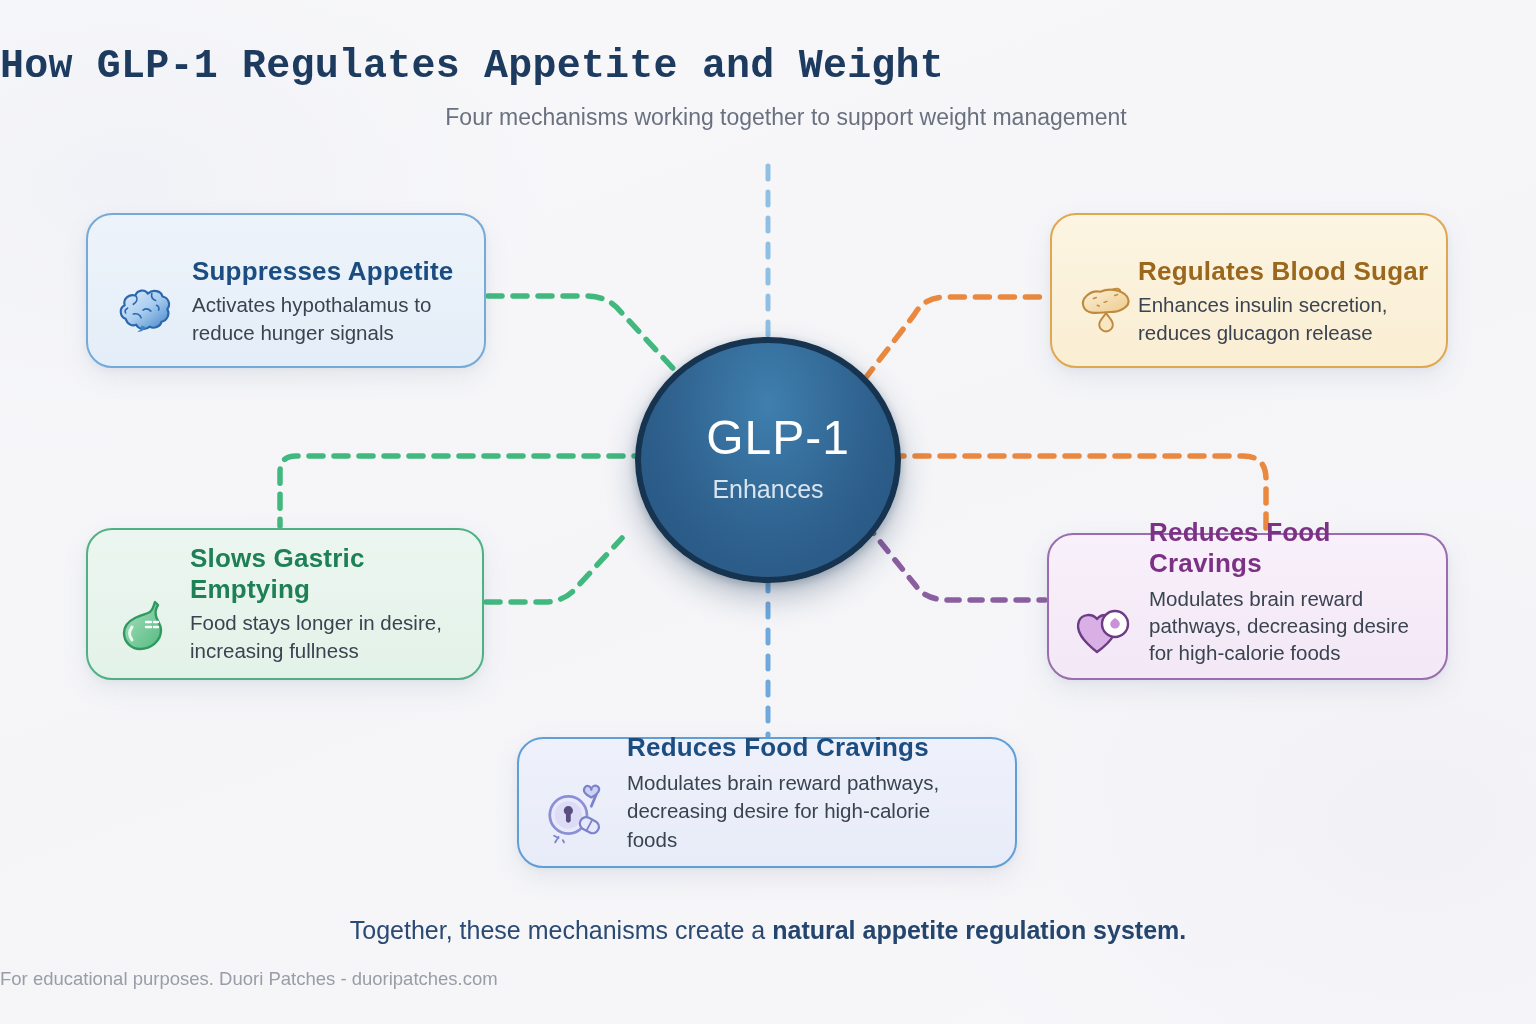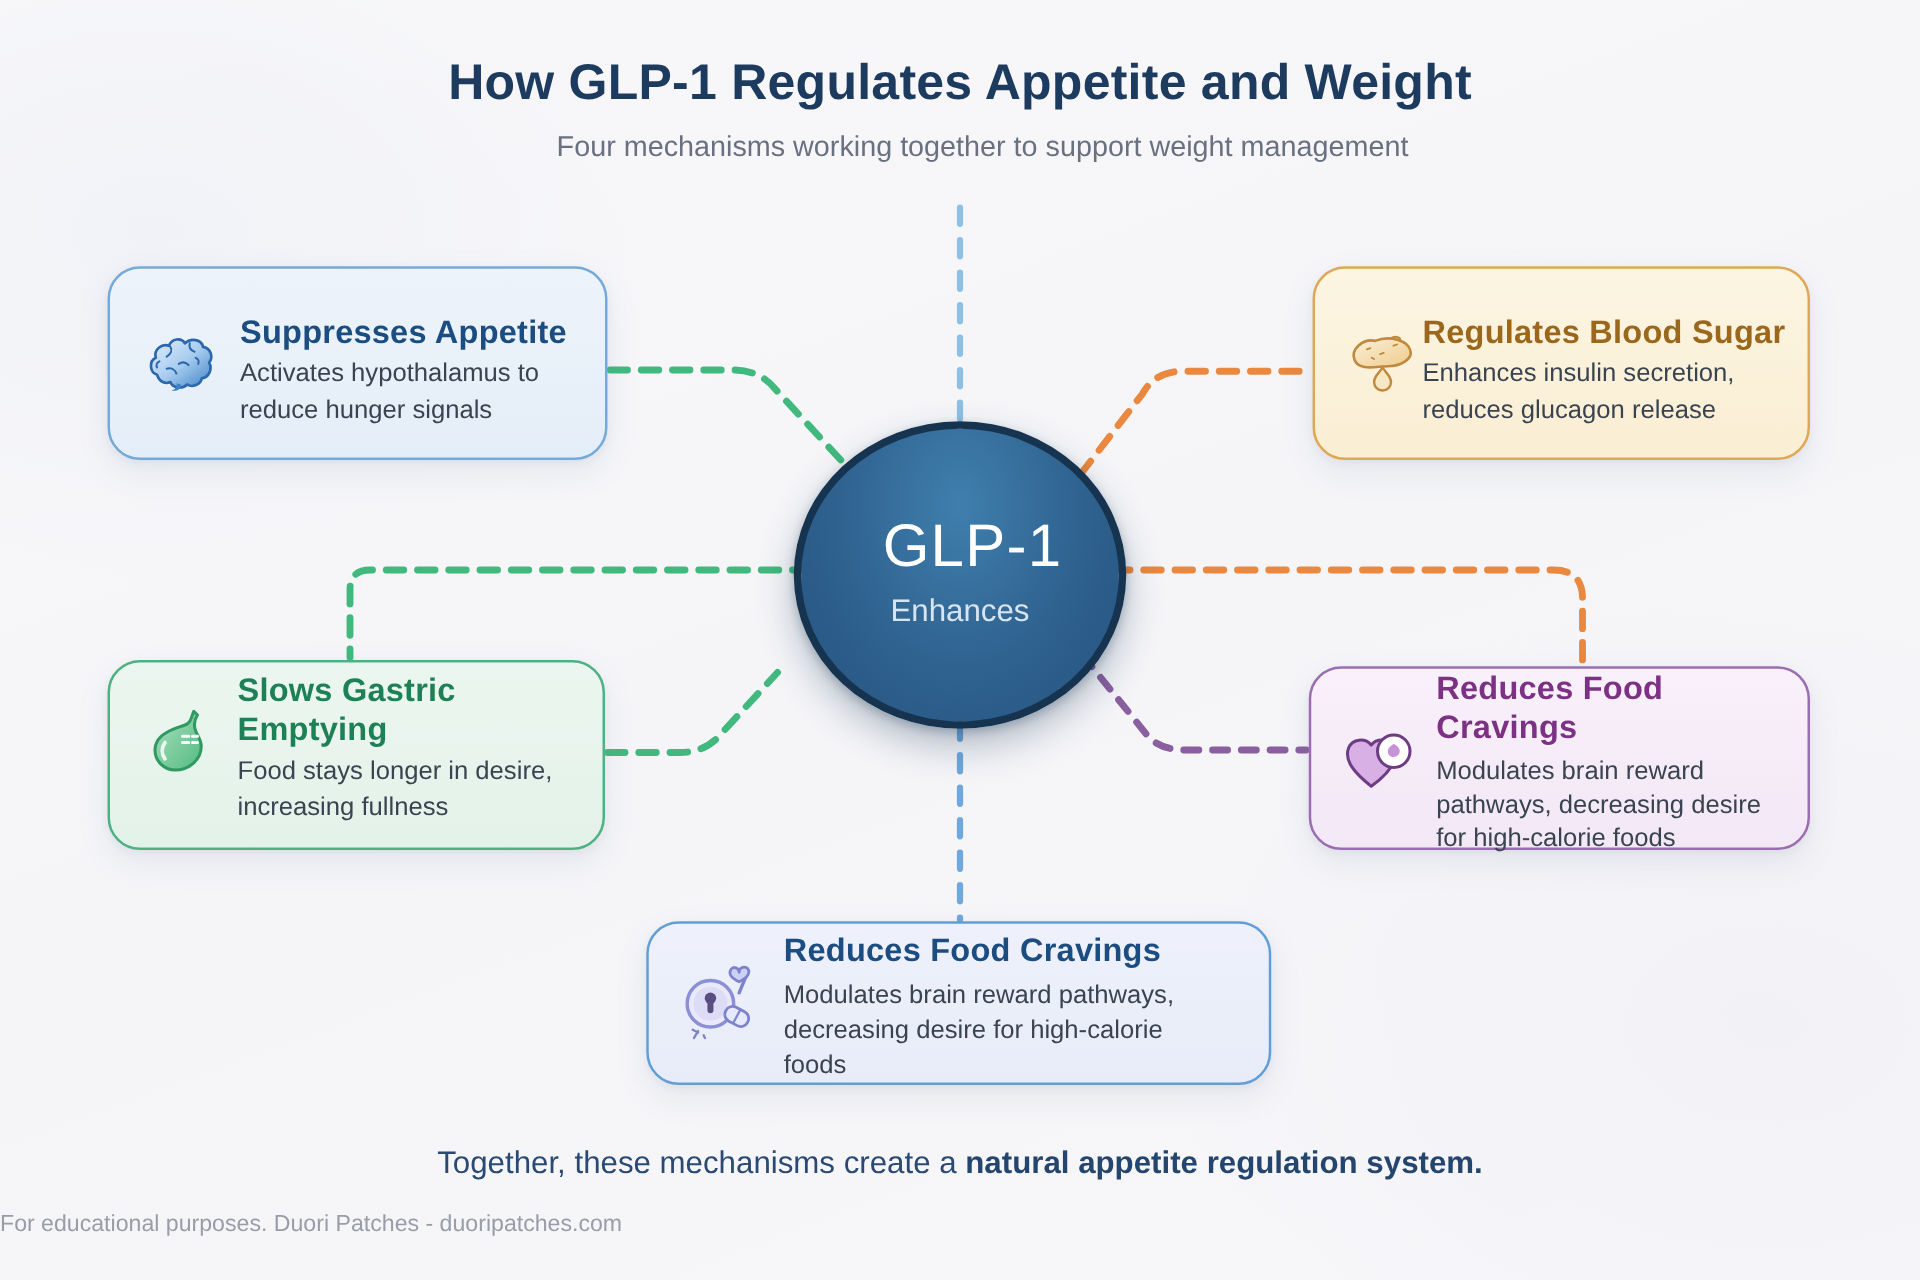--- a/index.html
+++ b/index.html
@@ -9,22 +9,22 @@
   }
   .canvas{
     position:relative;width:1536px;height:1024px;overflow:hidden;
     background:
       radial-gradient(ellipse 600px 400px at 8% 18%, #f1f2f7 0%, rgba(241,242,247,0) 70%),
       radial-gradient(ellipse 700px 500px at 92% 80%, #f2f1f6 0%, rgba(242,241,246,0) 70%),
       linear-gradient(160deg,#f8f8fa 0%,#f5f5f8 50%,#f7f6f9 100%);
   }
   
   .title{
-    position:absolute;top:44px;left:0;width:100%;text-align:center;
-    font-size:40px;font-weight:700;color:#1d3a5f;letter-spacing:.2px;
+    position:absolute;top:44px;left:0;width:100%;text-align:left;
+    font-size:40px;font-weight:700;color:#1d3a5f;letter-spacing:.2px;font-family:Liberation Mono, monospace;
   }
   .subtitle{
     position:absolute;top:104px;left:18px;width:100%;text-align:center;
     font-size:23px;font-weight:400;color:#697180;
   }
   
   svg.connectors{position:absolute;left:0;top:0;pointer-events:none;}
   
   .hub{
     position:absolute;left:635px;top:337px;width:266px;height:246px;
@@ -33,34 +33,34 @@
     border:6px solid #16344f;
     box-sizing:border-box;
     box-shadow:0 14px 30px rgba(23,52,82,.30), 0 3px 8px rgba(23,52,82,.25);
     display:flex;flex-direction:column;align-items:center;justify-content:center;
   }
   .hub-name{font-size:48px;font-weight:400;color:#ffffff;letter-spacing:1px;margin-top:-6px;margin-left:20px;}
   .hub-sub{font-size:25px;font-weight:400;color:#d8e5f1;margin-top:10px;}
   
   .card{
     position:absolute;box-sizing:border-box;border-radius:26px;
-    display:flex;align-items:center;
+    display:flex;align-items:flex-end;
     box-shadow:0 10px 24px rgba(110,130,160,.12), 0 2px 6px rgba(110,130,160,.08);
   }
   .card .icon{flex:none;}
   .card .txt{min-width:0;}
   .card .card-title{font-weight:700;font-size:26px;letter-spacing:.2px;}
   .card .card-body{font-size:20.5px;line-height:1.40;color:#3a4350;margin-top:4px;}
   .c1{left:86px;top:213px;width:400px;height:155px;padding:30px 18px 18px 26px;gap:16px;
       background:linear-gradient(180deg,#edf3fa,#e4eef8);border:2.5px solid #74a9d8;}
   .c1 .card-title{color:#1c4d80;}
   .c2{left:1050px;top:213px;width:398px;height:155px;padding:30px 16px 18px 24px;gap:0;
       background:linear-gradient(180deg,#fcf5e2,#faeed3);border:2.5px solid #dfa752;}
   .c2 .card-title{color:#9a671c;}
-  .c3{left:86px;top:528px;width:398px;height:152px;padding:26px 16px 36px 24px;gap:14px;
+  .c3{left:86px;top:528px;width:398px;height:152px;padding:26px 16px 12px 24px;gap:14px;
       background:linear-gradient(180deg,#ecf6f0,#e3f2e9);border:2.5px solid #4fb183;}
   .c3 .card-title{color:#1e8055;}
   .c4{left:1047px;top:533px;width:401px;height:147px;padding:18px 14px 12px 22px;gap:14px;
       background:linear-gradient(180deg,#f8f0fa,#f3e8f6);border:2.5px solid #9a6cb0;}
   .c4 .card-title{color:#7c3184;}
   .c4 .card-body{line-height:1.32;margin-top:6px;}
   .c5{left:517px;top:737px;width:500px;height:131px;padding:18px 18px 12px 22px;gap:16px;
       background:linear-gradient(180deg,#eef1fb,#e8ecf8);border:2.5px solid #5f9ed6;}
   .c5 .card-title{color:#1c4d80;}
   .c5 .card-body{max-width:350px;line-height:1.38;margin-top:6px;}

